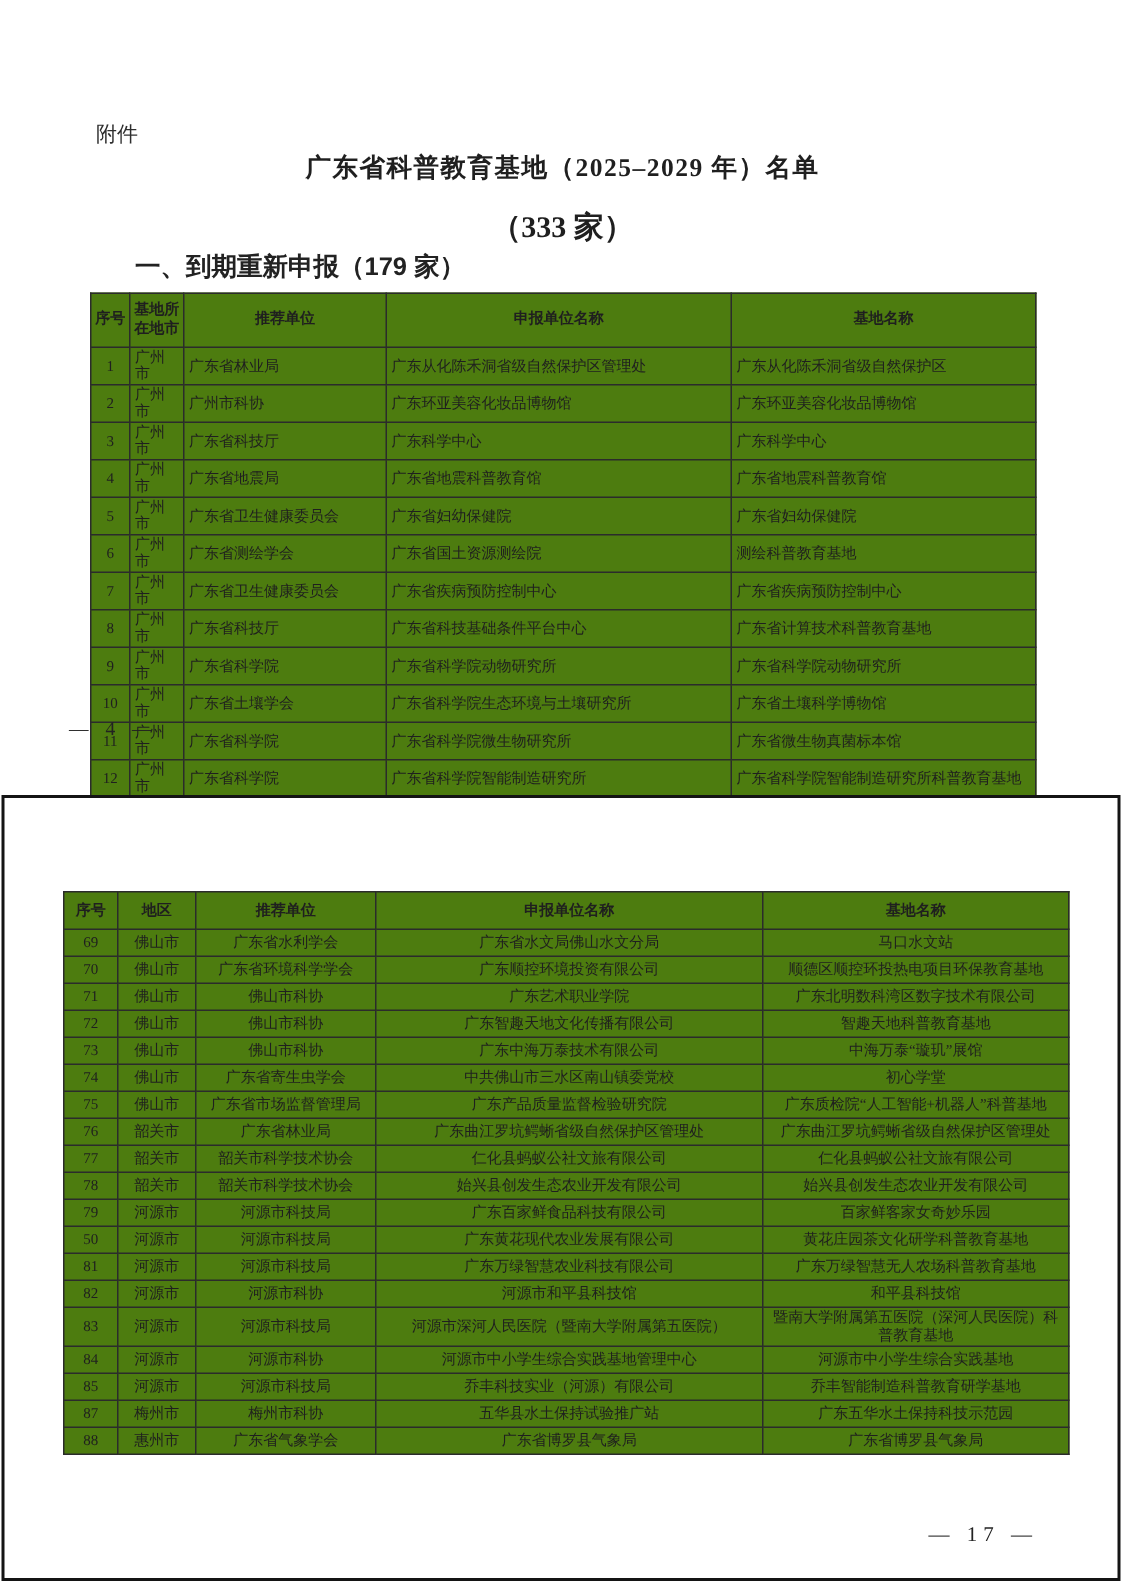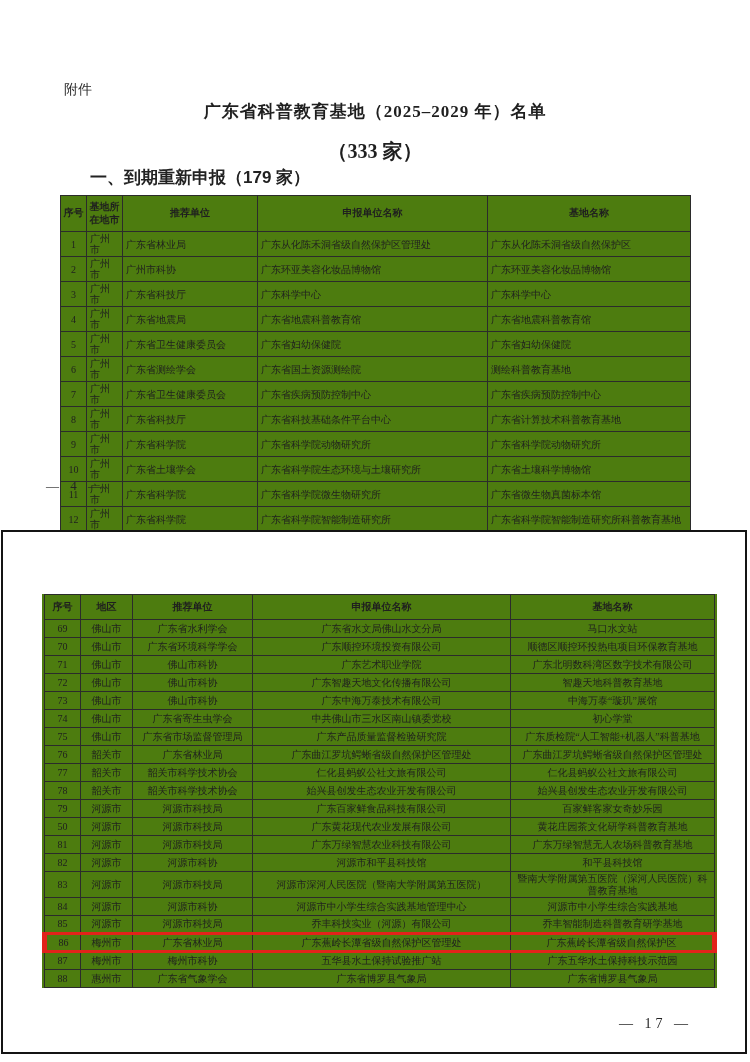--- a/index.html
+++ b/index.html
@@ -310,27 +310,20 @@
             <td>河源市中小学生综合实践基地管理中心</td>
             <td>河源市中小学生综合实践基地</td>
           </tr>
           <tr>
             <td>85</td>
             <td>河源市</td>
             <td>河源市科技局</td>
             <td>乔丰科技实业（河源）有限公司</td>
             <td>乔丰智能制造科普教育研学基地</td>
           </tr>
-          <tr class="hl">
-            <td>86</td>
-            <td>梅州市</td>
-            <td>广东省林业局</td>
-            <td>广东蕉岭长潭省级自然保护区管理处</td>
-            <td>广东蕉岭长潭省级自然保护区</td>
-          </tr>
           <tr>
             <td>87</td>
             <td>梅州市</td>
             <td>梅州市科协</td>
             <td>五华县水土保持试验推广站</td>
             <td>广东五华水土保持科技示范园</td>
           </tr>
           <tr>
             <td>88</td>
             <td>惠州市</td>

